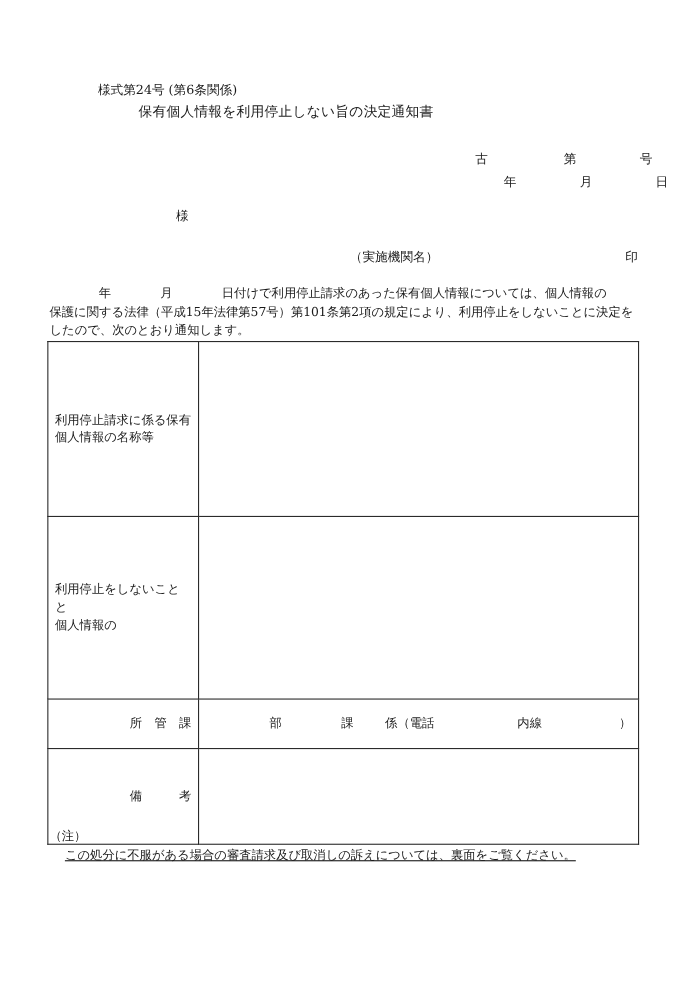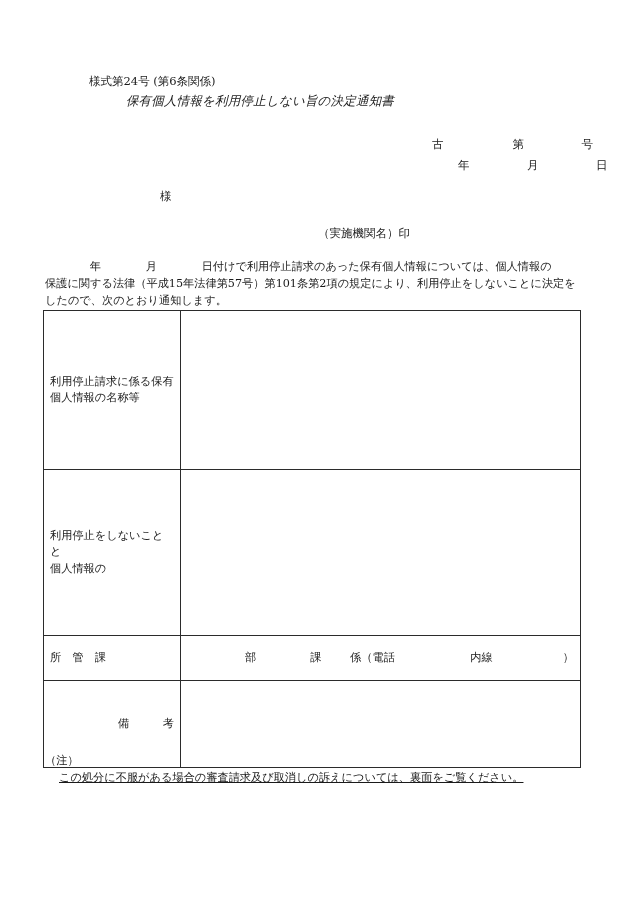--- a/index.html
+++ b/index.html
@@ -39,21 +39,20 @@
   }
   .doc-title {
     position: absolute;
     left: 0;
     top: 93px;
     width: 520px;
     text-align: center;
     font-size: 12.5px;
     letter-spacing: 0.2px;
     white-space: pre;
-    font-style: italic;
   }
   
   .meta-block {
     position: absolute;
     left: 380px;
     top: 134px;
     width: 210px;
     font-size: 11.5px;
     line-height: 1.85;
   }
@@ -74,20 +73,21 @@
   }
   
   .issuer {
     position: absolute;
     left: 318px;
     top: 226px;
     width: 262px;
     font-size: 11.5px;
     white-space: pre;
     display: flex;
+    justify-content: space-between;
   }
   
   .body-text {
     position: absolute;
     left: 45px;
     top: 258px;
     width: 536px;
     font-size: 11.2px;
     line-height: 1.52;
   }
@@ -116,21 +116,21 @@
   .cell-label {
     vertical-align: middle;
     white-space: pre-wrap;
     margin-top: 48px;
   }
   .row-tall td { height: 150px; }
   .row-tall2 td { height: 157px; }
   .row-office td { height: 36px; }
   .row-remarks td { height: 78px; }
   .cell-label-center {
-    text-align: left;
+    text-align: right;
     padding-left: 12px;
     white-space: pre;
   }
   .cell-label-remarks {
     vertical-align: middle;
     padding-left: 12px;
     white-space: pre;
     text-align: right;
   }
   .office-fields {

